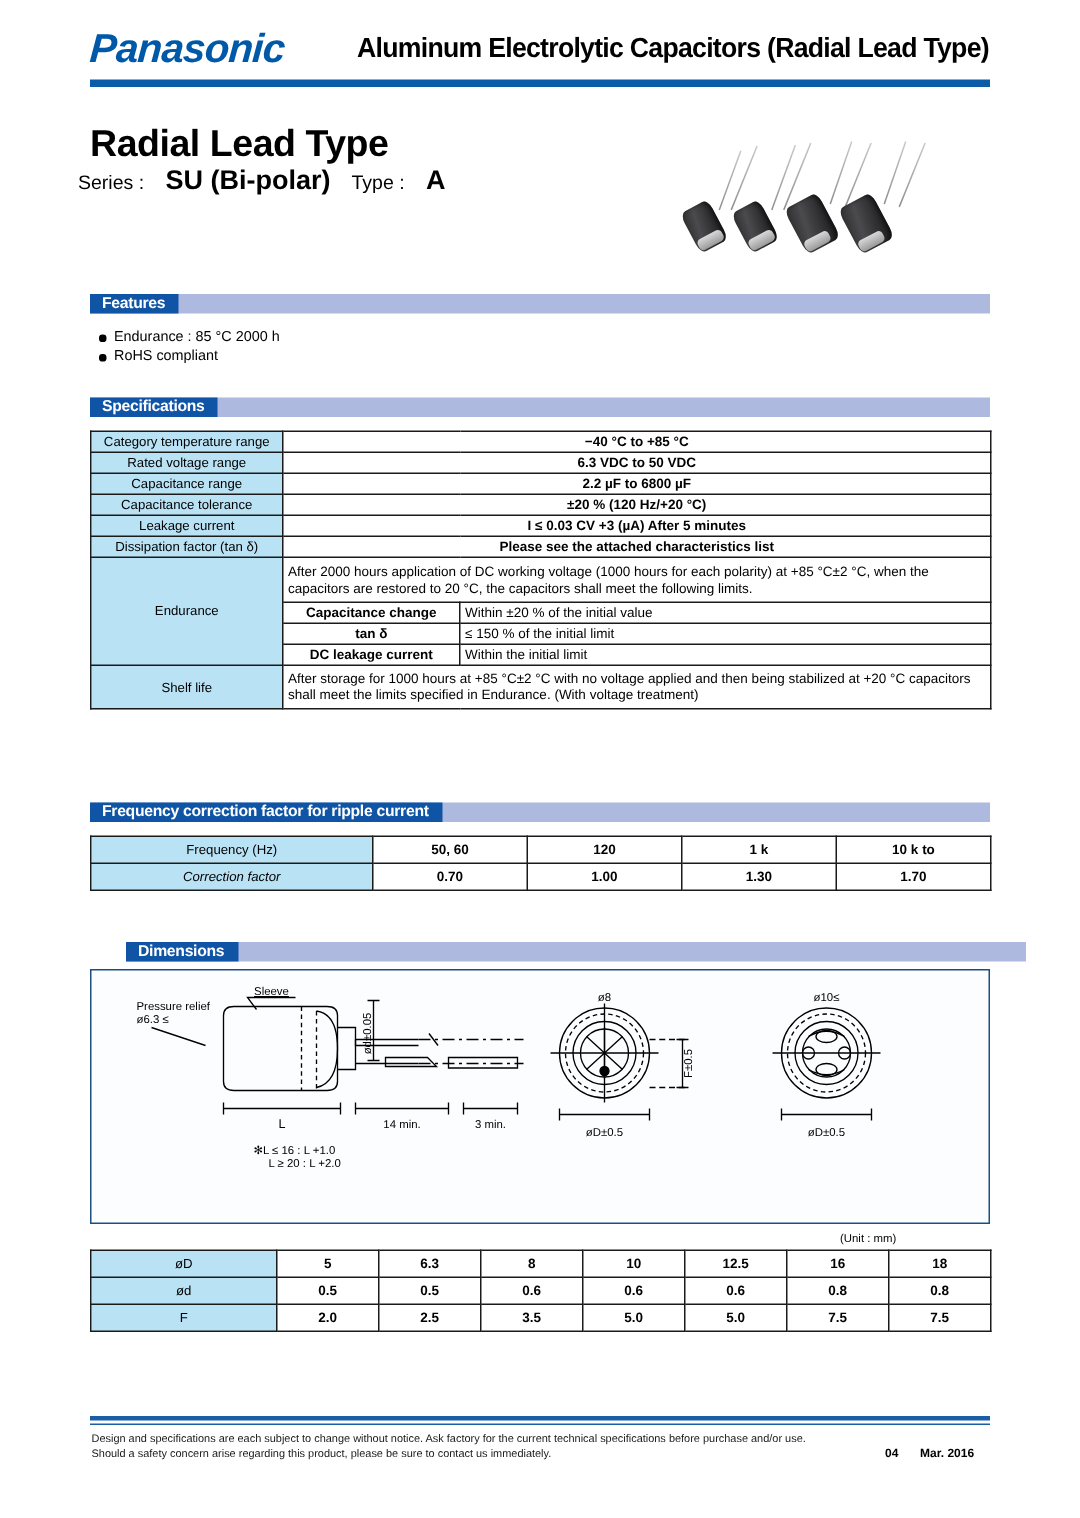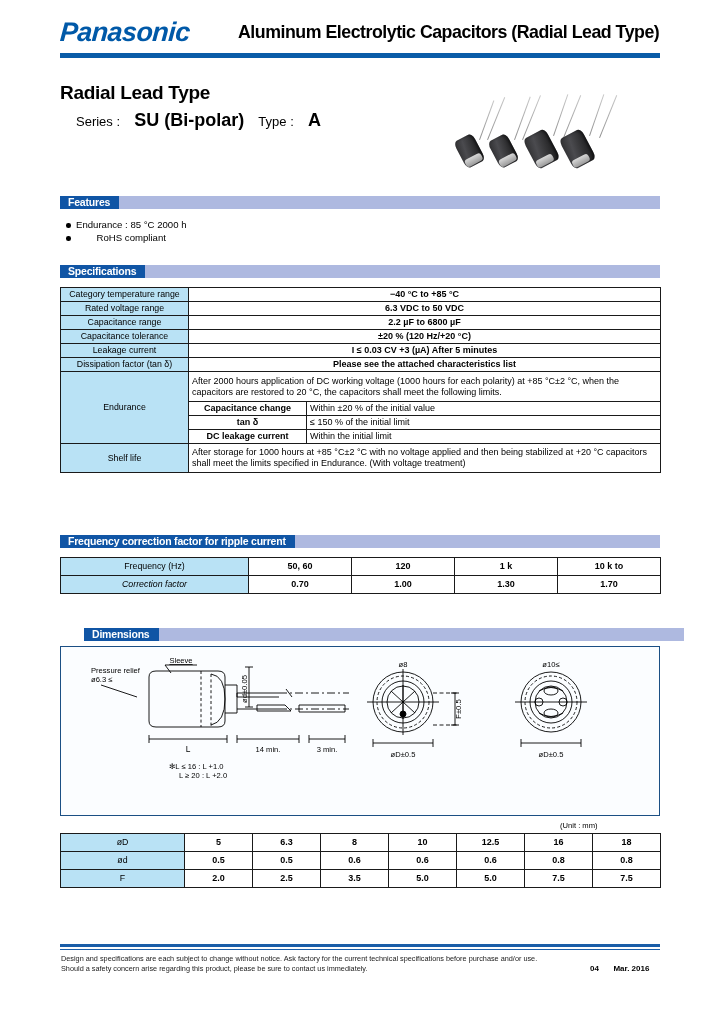--- a/index.html
+++ b/index.html
@@ -54,27 +54,27 @@
     position: absolute;
     left: 60px; top: 53px;
     width: 600px; height: 5px;
     background: #0a5ca8;
   }
 
   
   .title-main {
     position: absolute;
     left: 60px; top: 82px;
-    font-size: 19px;
+    font-size: 25px;
     font-weight: bold;
     letter-spacing: -0.3px;
   }
   .title-series {
     position: absolute;
-    left: 76px; top: 110px;
+    left: 52px; top: 110px;
     font-size: 13px;
     white-space: nowrap;
   }
   .title-series .big {
     font-size: 18px;
     font-weight: bold;
   }
   .title-series .gap { display:inline-block; width:7px; }
 
   
@@ -129,21 +129,21 @@
   }
 
   
   .feat-list {
     position: absolute;
     left: 66px;
     font-size: 9.6px;
     line-height: 13px;
     white-space: nowrap;
   }
-  .feat-list .li { position: relative; padding-left: 10px; text-align: center; }
+  .feat-list .li { position: relative; padding-left: 10px; }
   .feat-list .li::before {
     content: "";
     position: absolute;
     left: 0; top: 5px;
     width: 4.5px; height: 4.5px;
     background: #000;
     border-radius: 50%;
   }
 
   

